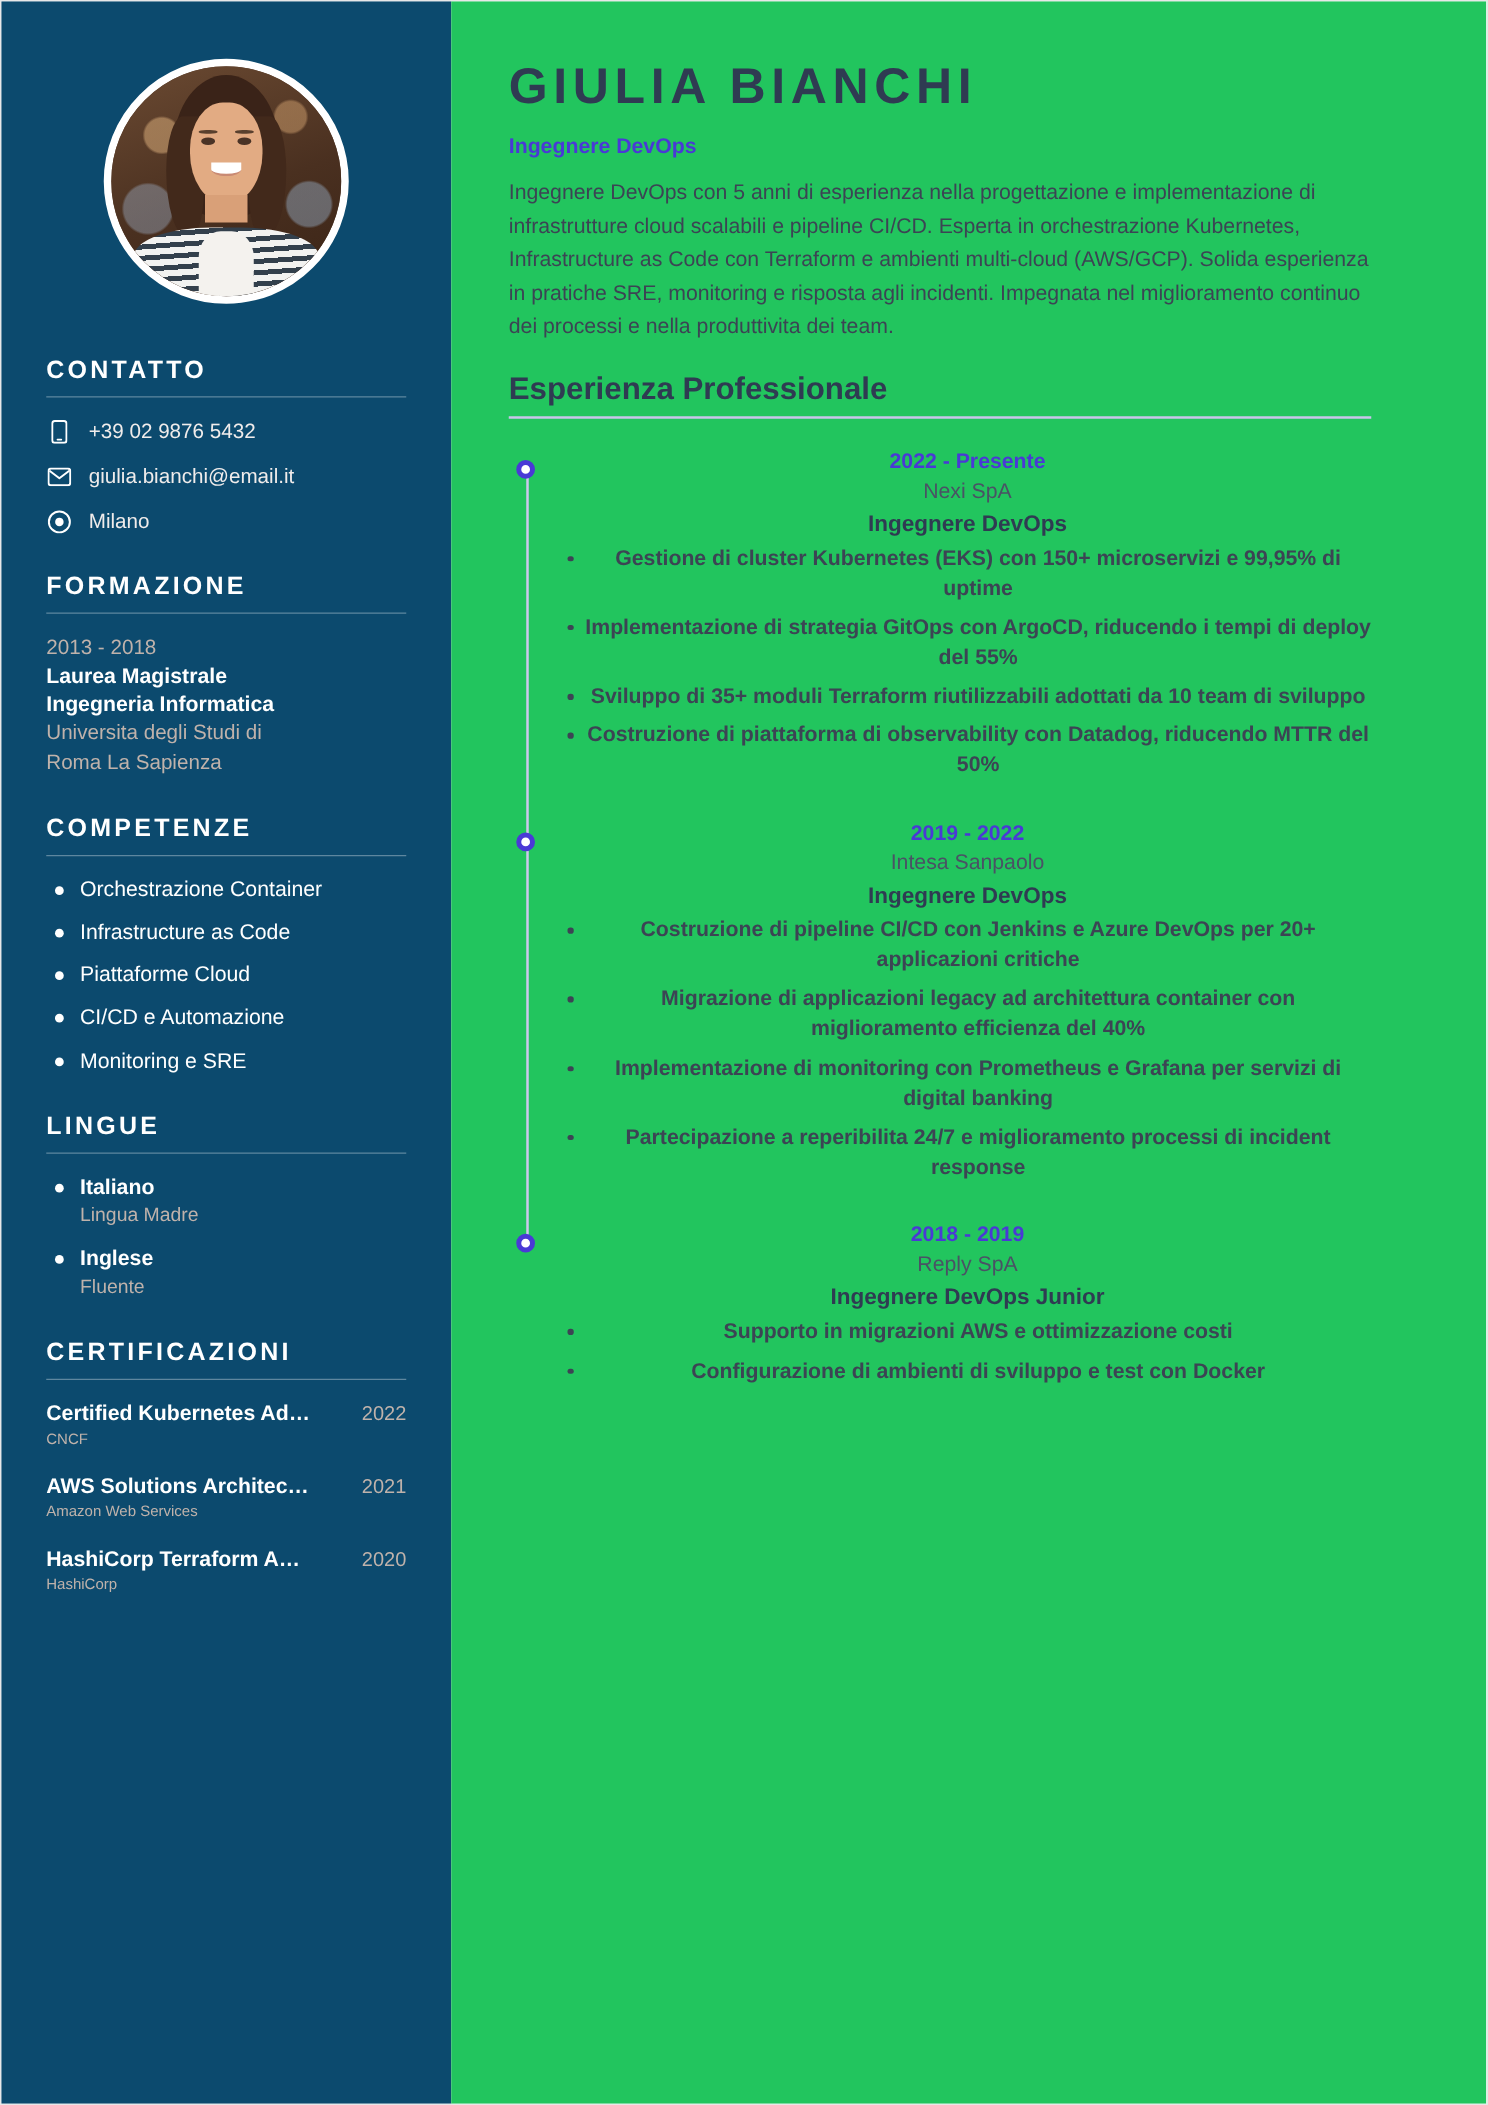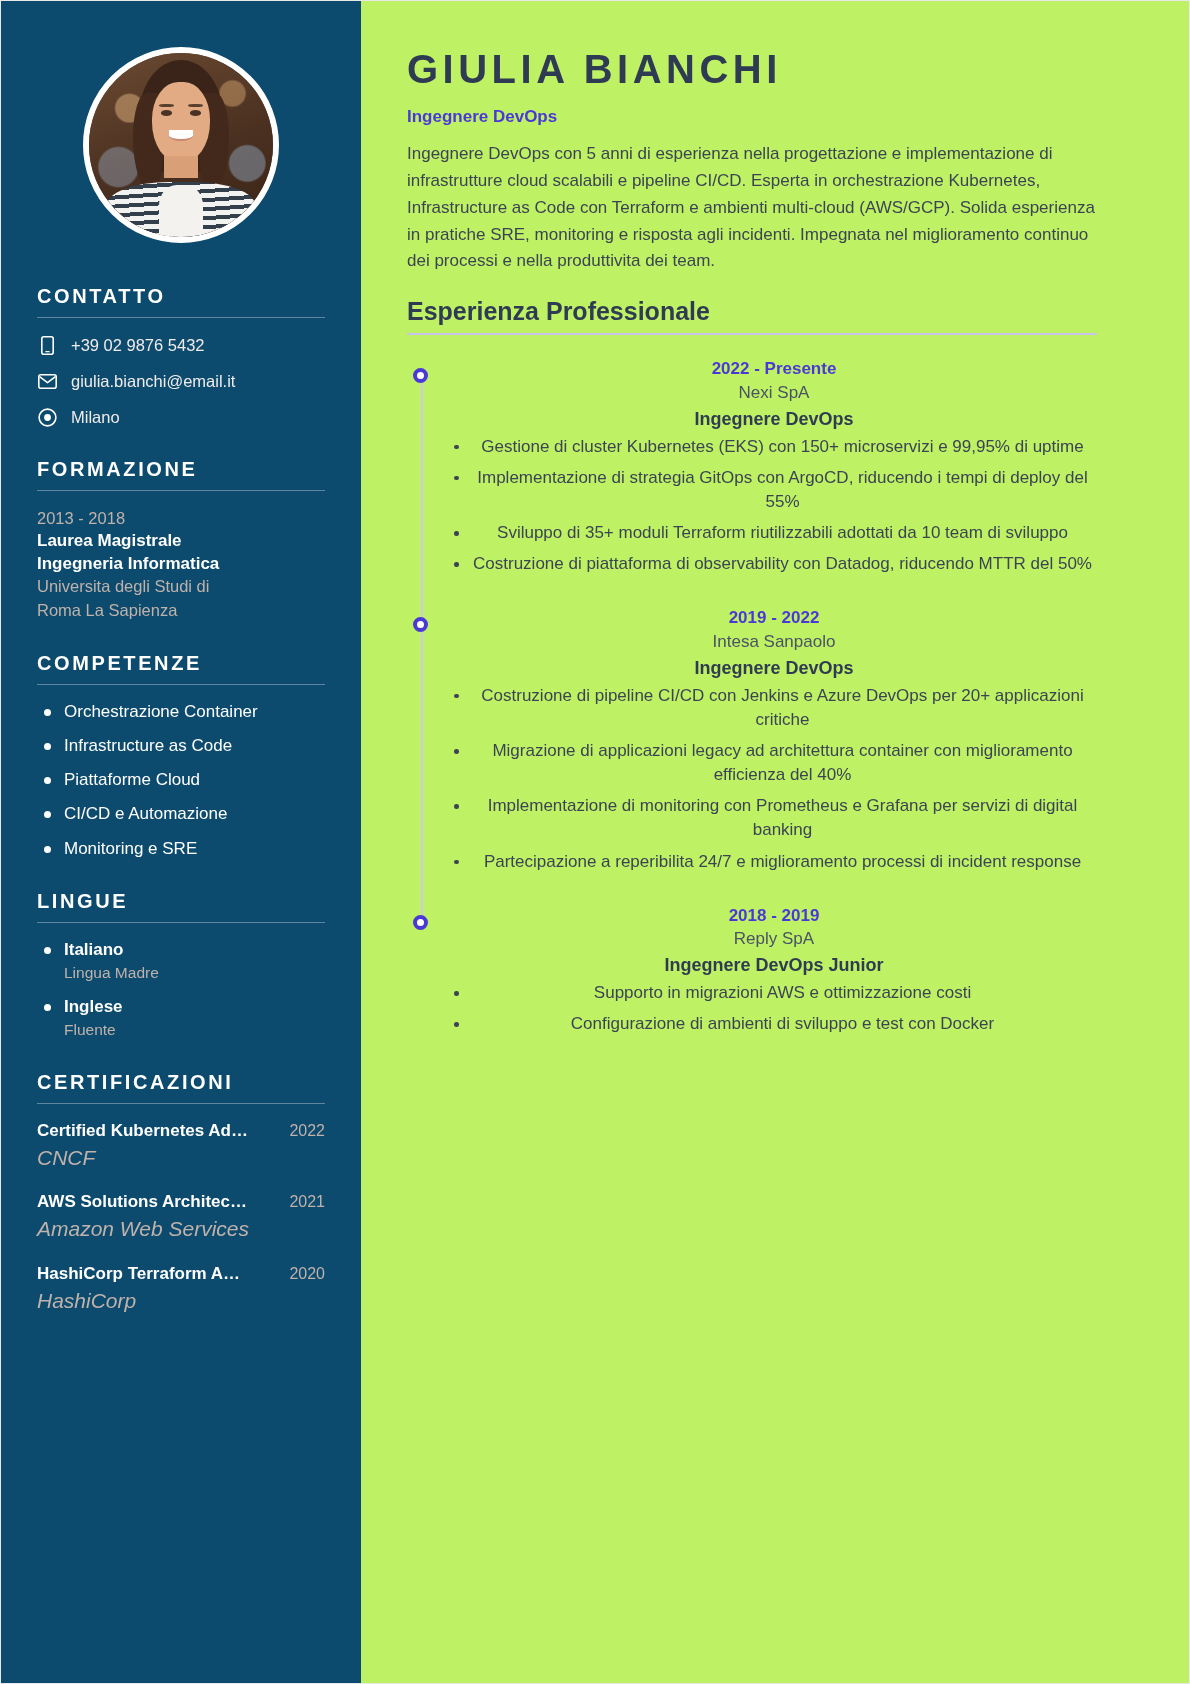--- a/index.html
+++ b/index.html
@@ -163,27 +163,27 @@
     font-size: 17px;
     font-weight: 700;
     color: #ffffff;
     white-space: nowrap;
     overflow: hidden;
     text-overflow: ellipsis;
     max-width: 212px;
     line-height: 1.35;
   }
   .cert-year { font-size: 16px; color: #bfb2ab; margin-left: auto; white-space: nowrap; }
-  .cert-org { font-size: 21px; color: #bfb2ab; line-height: 1.45; font-style: italic; }
+  .cert-org { font-size: 12px; color: #bfb2ab; line-height: 1.45; }
 
   
   .main {
     flex: 1;
     padding: 46px 92px 40px 46px;
-    background: #bef264;
+    background: #22c55e;
   }
   .name {
     font-size: 40px;
     font-weight: 700;
     letter-spacing: 4.5px;
     color: #2f3b52;
     line-height: 1.1;
     margin-bottom: 16px;
   }
   .role {
@@ -228,21 +228,21 @@
     width: 15px;
     height: 15px;
     border-radius: 50%;
     border: 4px solid #4a39d6;
     background: #ffffff;
     box-sizing: border-box;
   }
   .job-dates { font-size: 17px; font-weight: 700; color: #4a39d6; line-height: 1.4; }
   .job-company { font-size: 17px; color: #4a5265; line-height: 1.45; }
   .job-title { font-size: 18px; font-weight: 700; color: #2f3b52; line-height: 1.5; margin-bottom: 2px; }
-  ul.job-bullets { list-style: none; }
+  ul.job-bullets { list-style: none; font-weight: bold; }
   ul.job-bullets li {
     position: relative;
     padding-left: 17px;
     font-size: 17px;
     color: #3c4454;
     line-height: 1.42;
     margin-bottom: 7px;
   }
   ul.job-bullets li::before {
     content: "";

